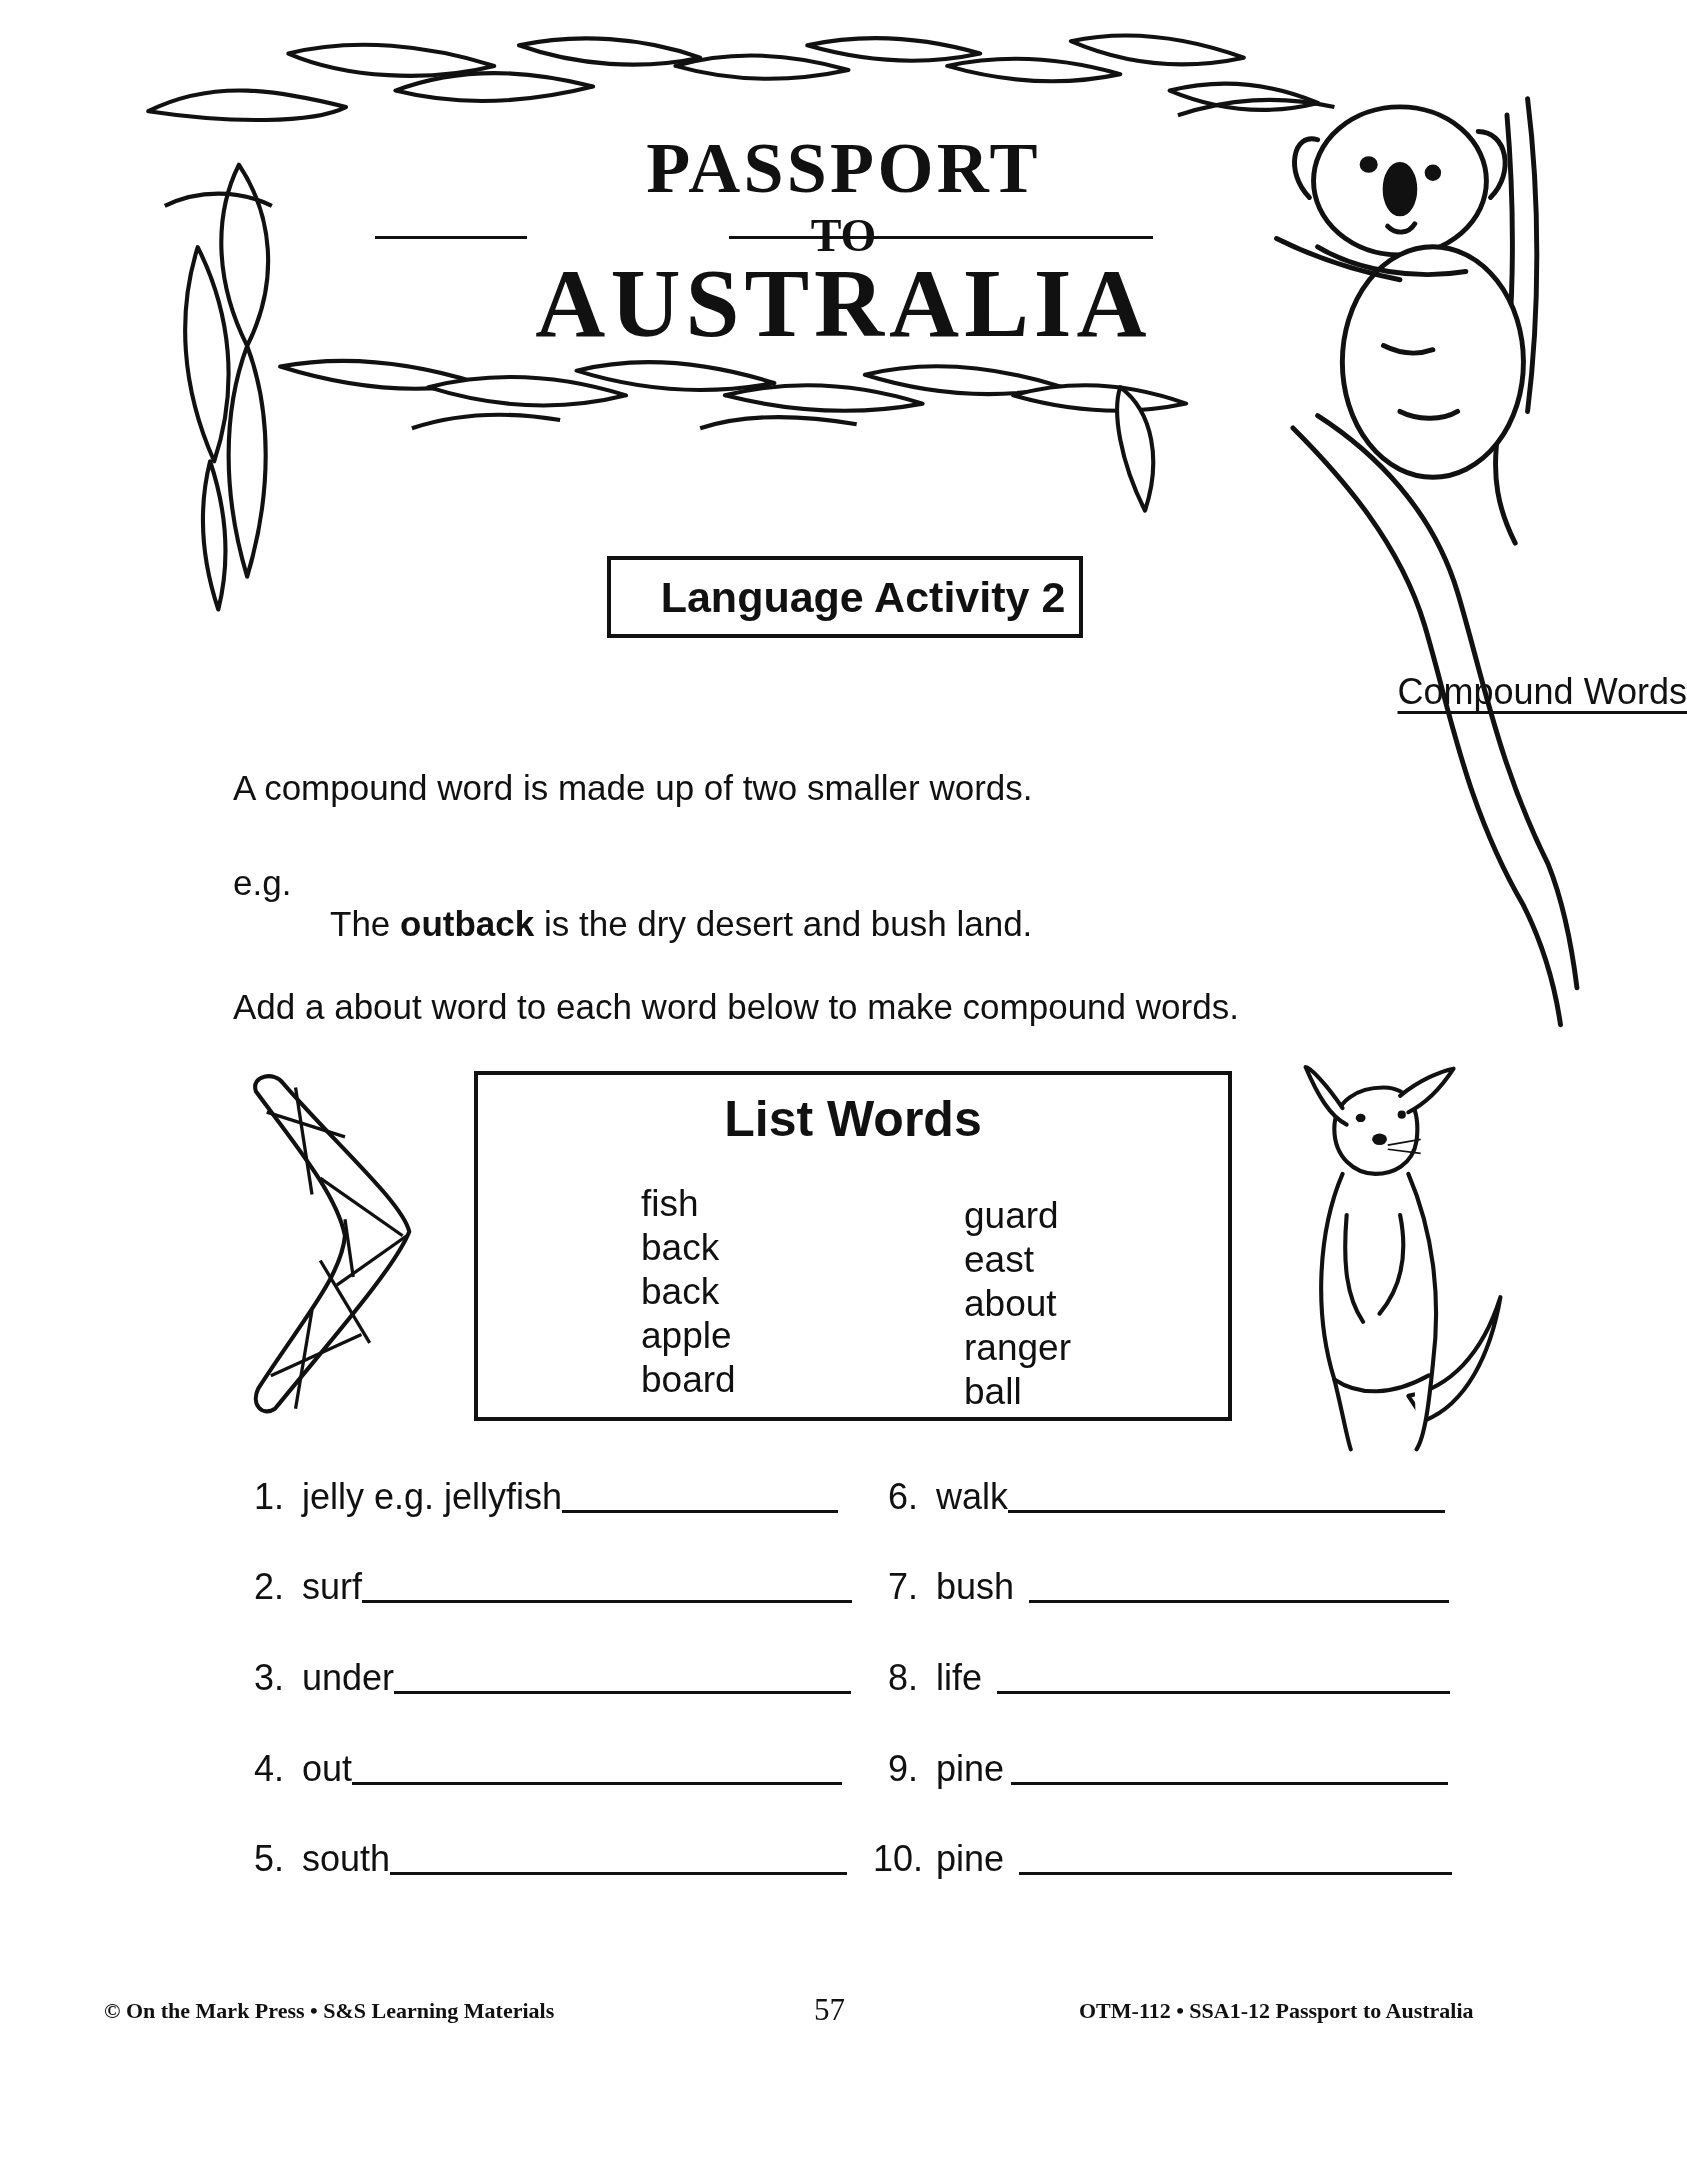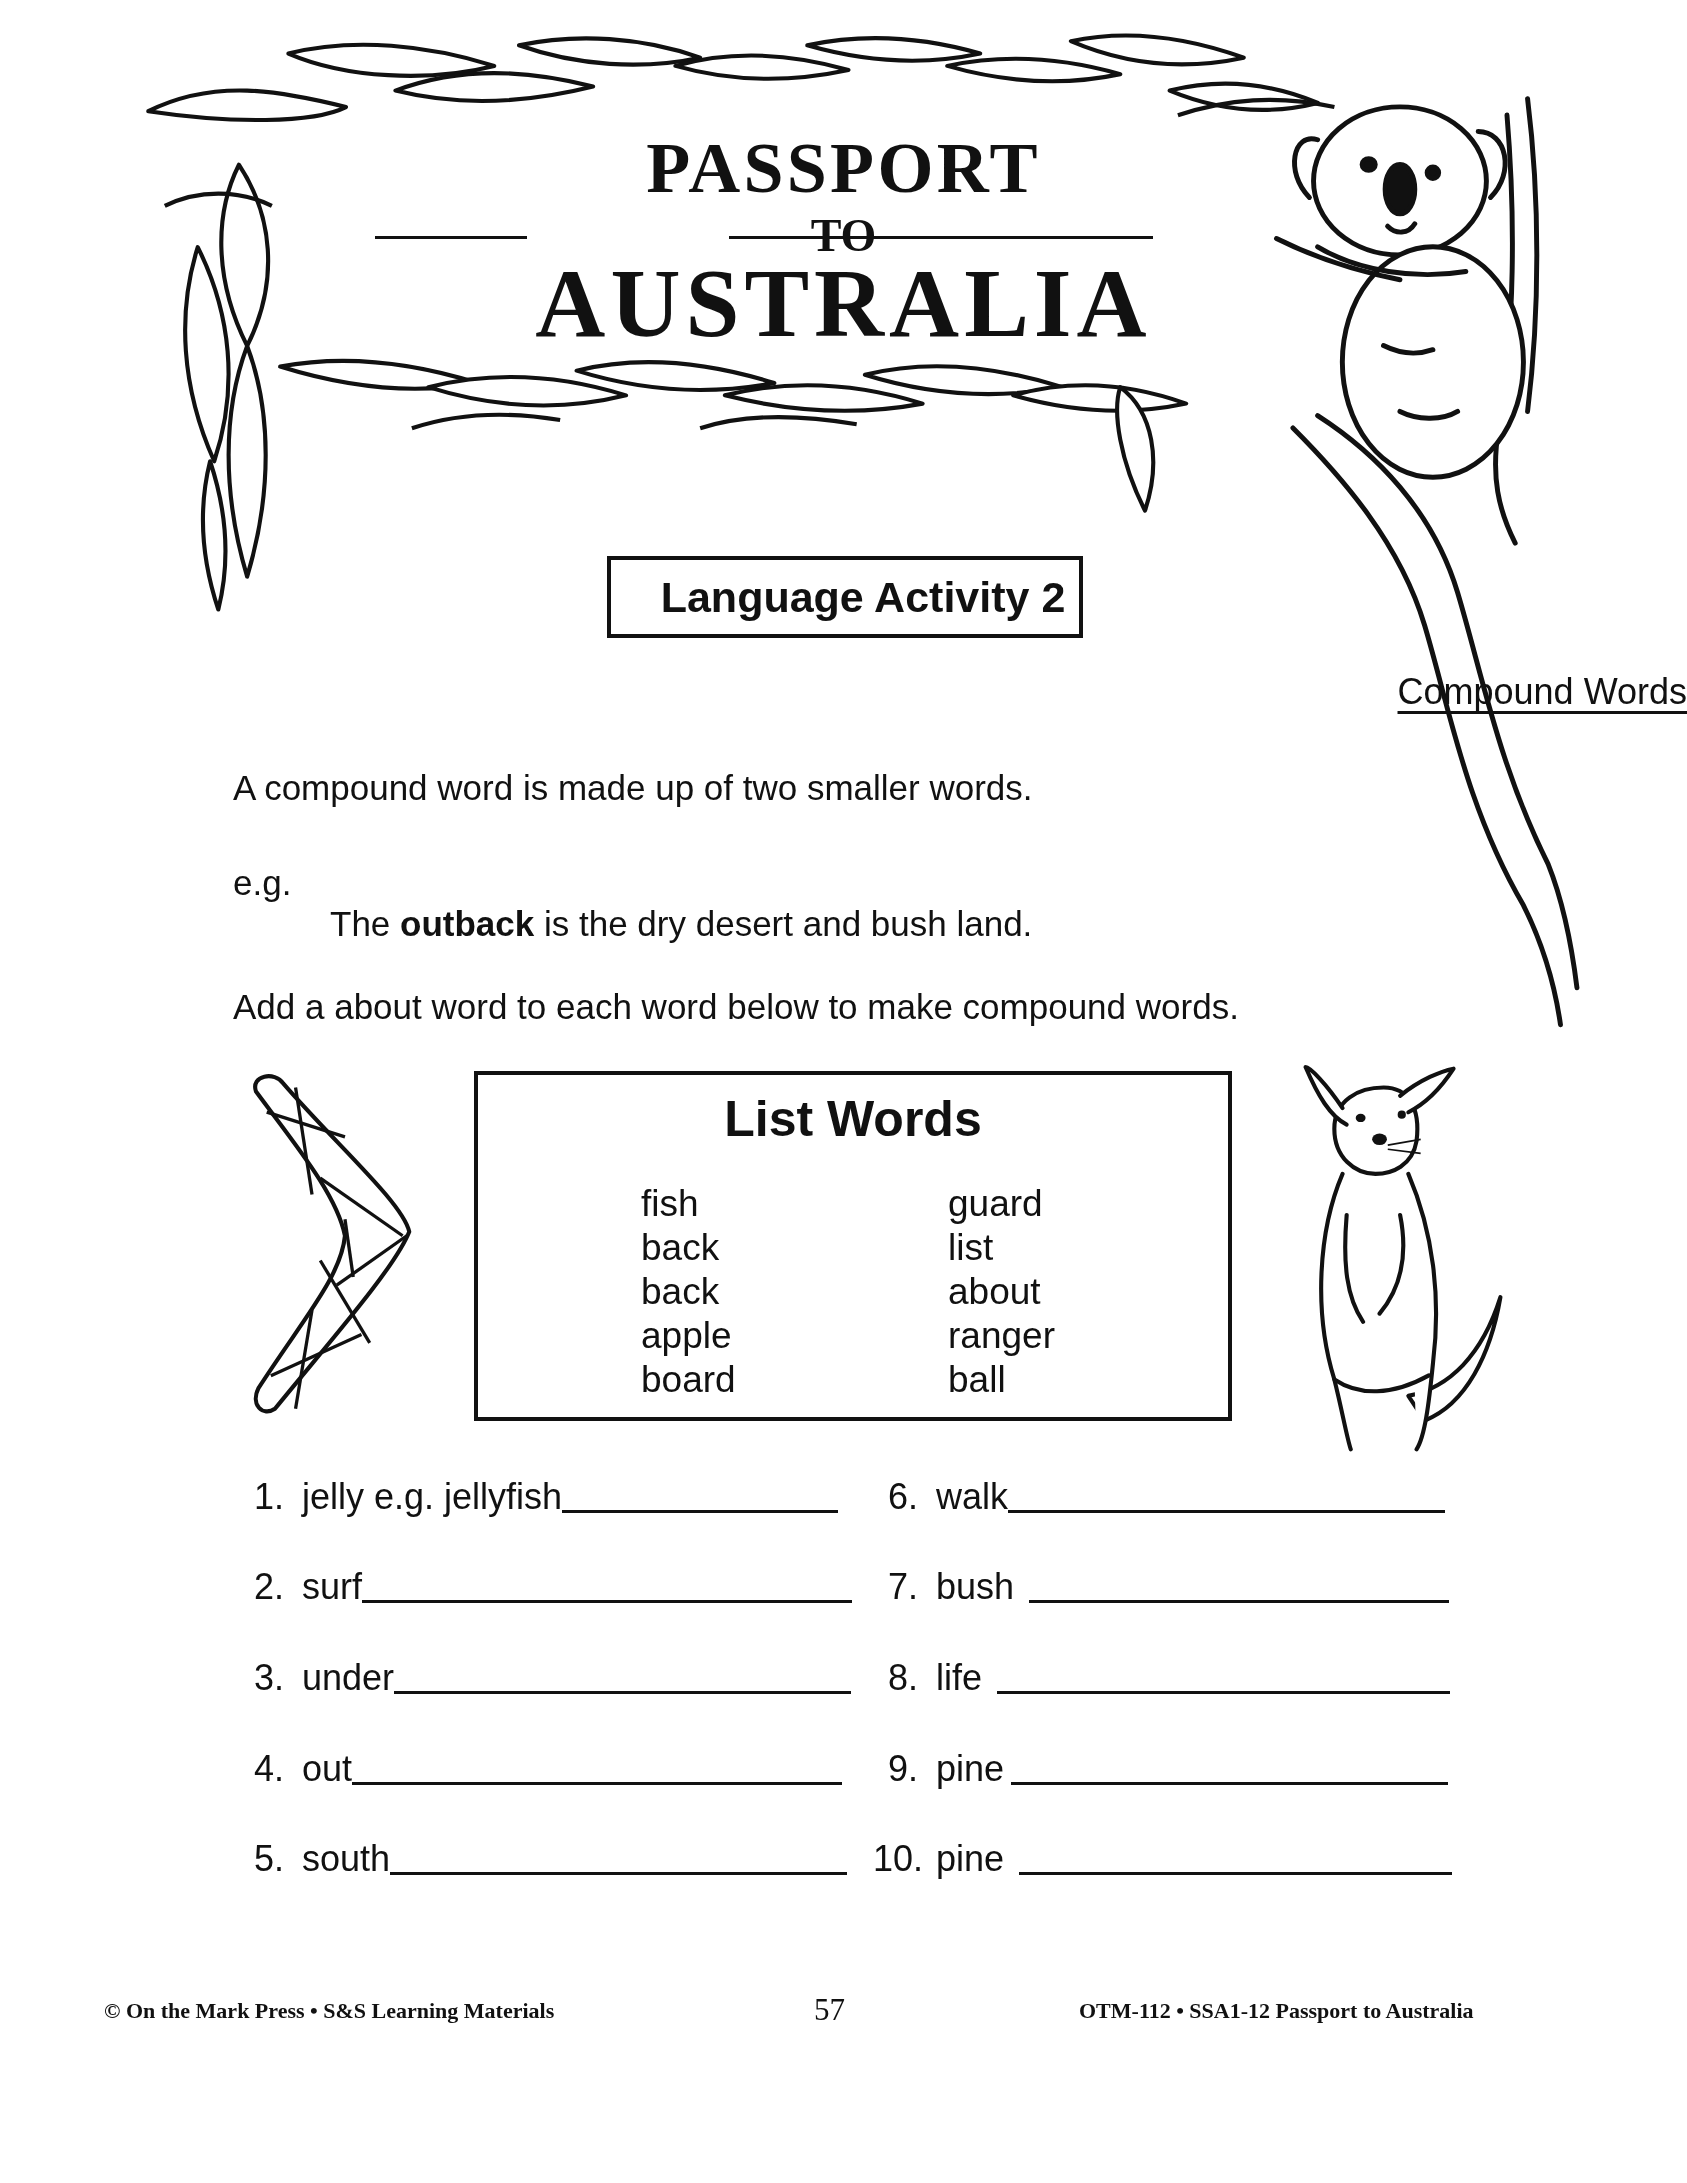--- a/index.html
+++ b/index.html
@@ -135,23 +135,23 @@
 
 <div class="abs list-box">
   <div class="abs list-title">List Words</div>
   <div class="abs list-col" style="left:163px;">
     <div>fish</div>
     <div>back</div>
     <div>back</div>
     <div>apple</div>
     <div>board</div>
   </div>
-  <div class="abs list-col" style="left:470px;">
+  <div class="abs list-col" style="left:486px;margin-top:12px;">
     <div>guard</div>
-    <div>list</div>
+    <div>east</div>
     <div>about</div>
     <div>ranger</div>
     <div>ball</div>
   </div>
 </div>
 
 <svg class="illus" style="left:1285px;top:1050px" width="222" height="404" viewBox="0 0 270 490">
   <g fill="#fff" stroke="#111" stroke-width="5" stroke-linejoin="round" stroke-linecap="round">
 
     <path d="M150 420 C 200 410, 240 370, 262 300 C 250 370, 220 430, 170 450 Z"></path>

